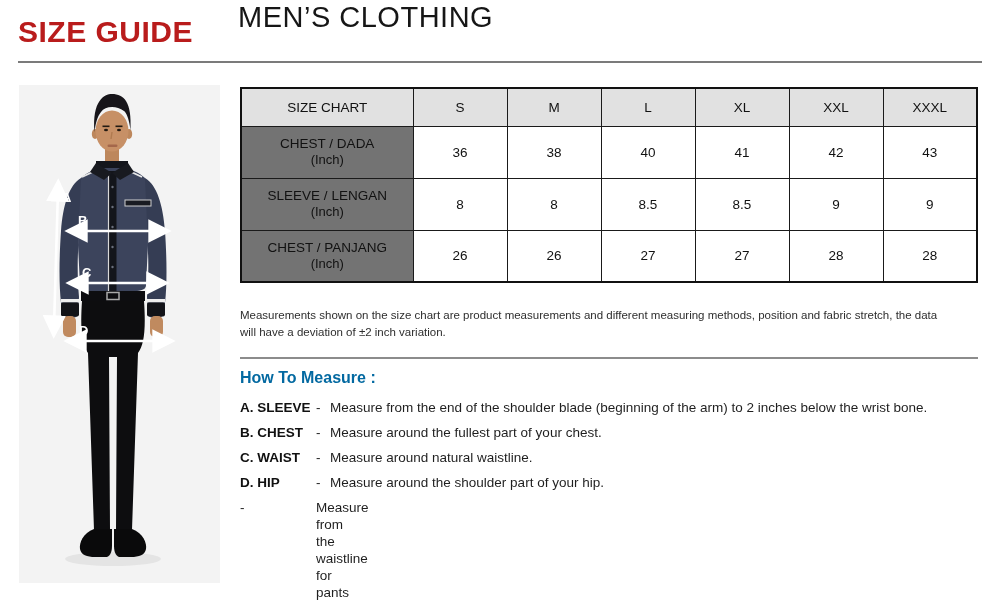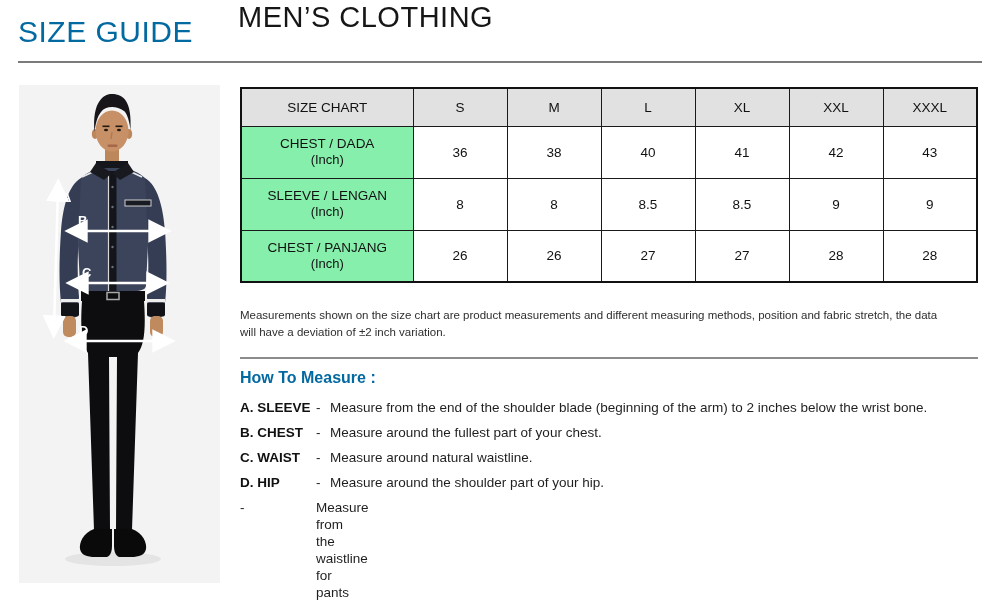--- a/index.html
+++ b/index.html
@@ -1,38 +1,38 @@
 <!DOCTYPE html>
 <html><head>
 <meta charset="utf-8">
 <style>
   * { margin:0; padding:0; box-sizing:border-box; }
   html,body { width:1000px; height:601px; background:#fff; overflow:hidden;
               font-family:"Liberation Sans", sans-serif; color:#111; }
   .abs { position:absolute; }
 
   
-  #page-title   { left:18px; top:15px; font-size:30px; font-weight:400; letter-spacing:0.5px; color:#0369a1; }
+  #page-title   { left:18px; top:15px; font-size:30px; font-weight:700; letter-spacing:0.5px; color:#b91c1c; }
   #page-subtitle{ left:238px; top:1px; font-size:29px; font-weight:400; letter-spacing:0.5px; color:#161616; }
   #header-rule  { left:18px; top:61px; width:964px; height:2px; background:#7b7b7b; }
 
   
   #figure-box { left:19px; top:85px; width:201px; height:498px; }
   #figure-box svg { display:block; }
 
   
   #right-col { left:240px; top:87px; width:738px; }
 
   table#size-chart { border-collapse:collapse; width:738px; table-layout:fixed;
                      border:2px solid #111; }
   #size-chart th, #size-chart td { border:1px solid #1a1a1a; text-align:center;
                      vertical-align:middle; font-weight:400; color:#111; padding:0; }
   #size-chart col.label-col { width:172px; }
   #size-chart thead th { height:38px; background:#e1e1e1; font-size:13.5px; }
-  #size-chart tbody th { height:52px; background:#86efac; font-size:13.5px; line-height:1.3; }
+  #size-chart tbody th { height:52px; background:#737373; font-size:13.5px; line-height:1.3; }
   #size-chart tbody td { height:52px; background:#fff; font-size:13.5px; }
   .row-unit { display:block; font-size:13px; }
 
   #disclaimer { margin-top:24px; width:706px; font-size:11.5px; line-height:1.45;
                 color:#2e2e2e; }
 
   #htm-rule { margin-top:17px; width:738px; height:2px; background:#8c8c8c; }
 
   #htm-heading { margin-top:10px; font-size:16px; font-weight:700; color:#0369a1; }
 

